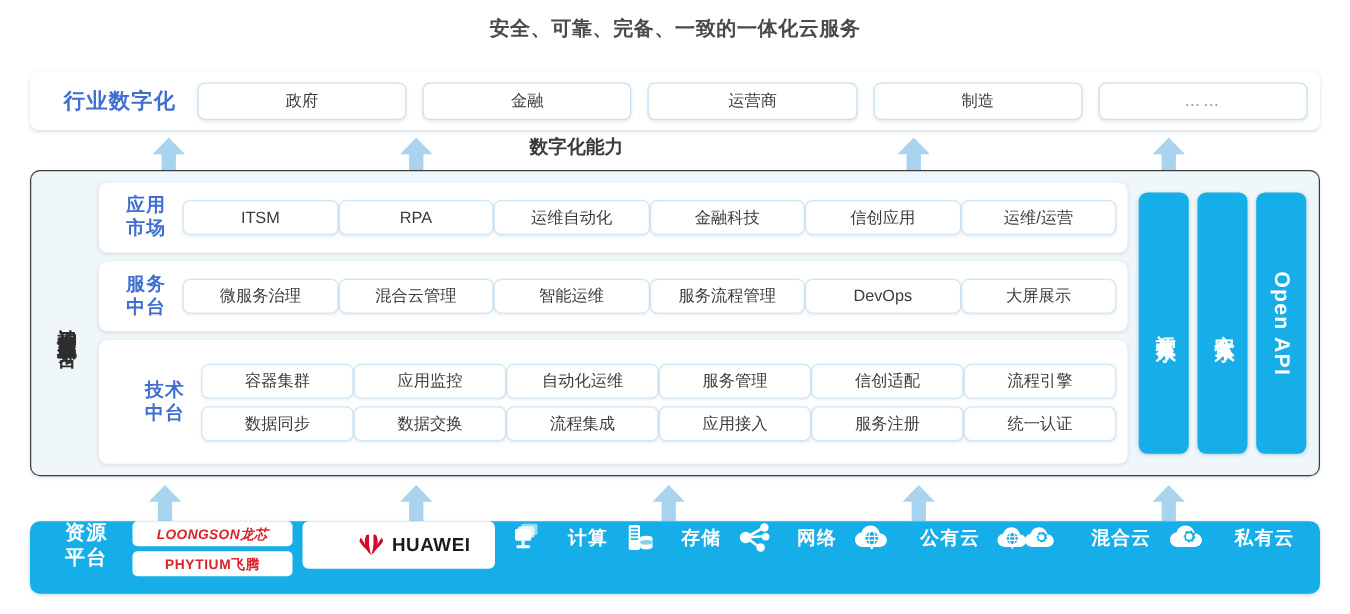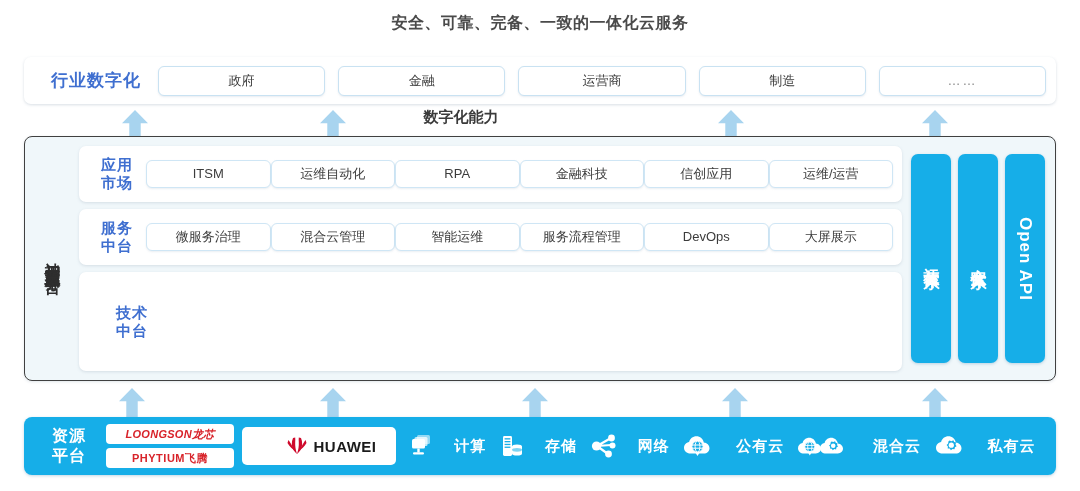--- a/index.html
+++ b/index.html
@@ -110,21 +110,21 @@
     color:#fff;font-size:16px;font-weight:bold;letter-spacing:2px;
   }
   .vbar span.latin{
     writing-mode:vertical-rl;text-orientation:mixed;
     letter-spacing:1px;font-size:17px;
   }
 
   
   .resource{
     position:absolute;left:24px;top:417px;width:1032px;height:58px;
-    background:#16aee8;border-radius:8px;display:flex;align-items:center;
+    background:#16aee8;border-radius:8px;display:flex;align-items:flex-start;
     padding:0 14px;box-sizing:border-box;
     box-shadow:0 1px 3px rgba(80,140,180,.35);
   }
   .res-label{
     flex:0 0 62px;text-align:center;color:#fff;font-size:16px;font-weight:bold;
     line-height:20px;letter-spacing:1px;
   }
   .logo-stack{flex:0 0 128px;display:flex;flex-direction:column;gap:4px;margin-left:6px;}
   .logo-chip{
     height:20px;background:#fff;border-radius:4px;display:flex;
@@ -179,22 +179,22 @@
       <div class="rows">
 
         <div class="row-card r1">
           <div class="row-label">
             <div>应用</div>
             <div>市场</div>
           </div>
           <div class="row-grid">
             <div class="grid-line">
               <div class="cell">ITSM</div>
+              <div class="cell">RPA</div>
               <div class="cell">运维自动化</div>
-              <div class="cell">RPA</div>
               <div class="cell">金融科技</div>
               <div class="cell">信创应用</div>
               <div class="cell">运维/运营</div>
             </div>
           </div>
         </div>
 
         <div class="row-card r2">
           <div class="row-label">
             <div>服务</div>
@@ -209,20 +209,38 @@
               <div class="cell">DevOps</div>
               <div class="cell">大屏展示</div>
             </div>
           </div>
         </div>
 
         <div class="row-card r3">
           <div class="row-label">
             <div>技术</div>
             <div>中台</div>
+          </div>
+          <div class="row-grid">
+            <div class="grid-line">
+              <div class="cell">容器集群</div>
+              <div class="cell">应用监控</div>
+              <div class="cell">自动化运维</div>
+              <div class="cell">服务管理</div>
+              <div class="cell">信创适配</div>
+              <div class="cell">流程引擎</div>
+            </div>
+            <div class="grid-line">
+              <div class="cell">数据同步</div>
+              <div class="cell">数据交换</div>
+              <div class="cell">流程集成</div>
+              <div class="cell">应用接入</div>
+              <div class="cell">服务注册</div>
+              <div class="cell">统一认证</div>
+            </div>
           </div>
         </div>
 
       </div>
 
       <div class="vbars">
         <div class="vbar">
           <span>运营体系</span>
         </div>
         <div class="vbar">

